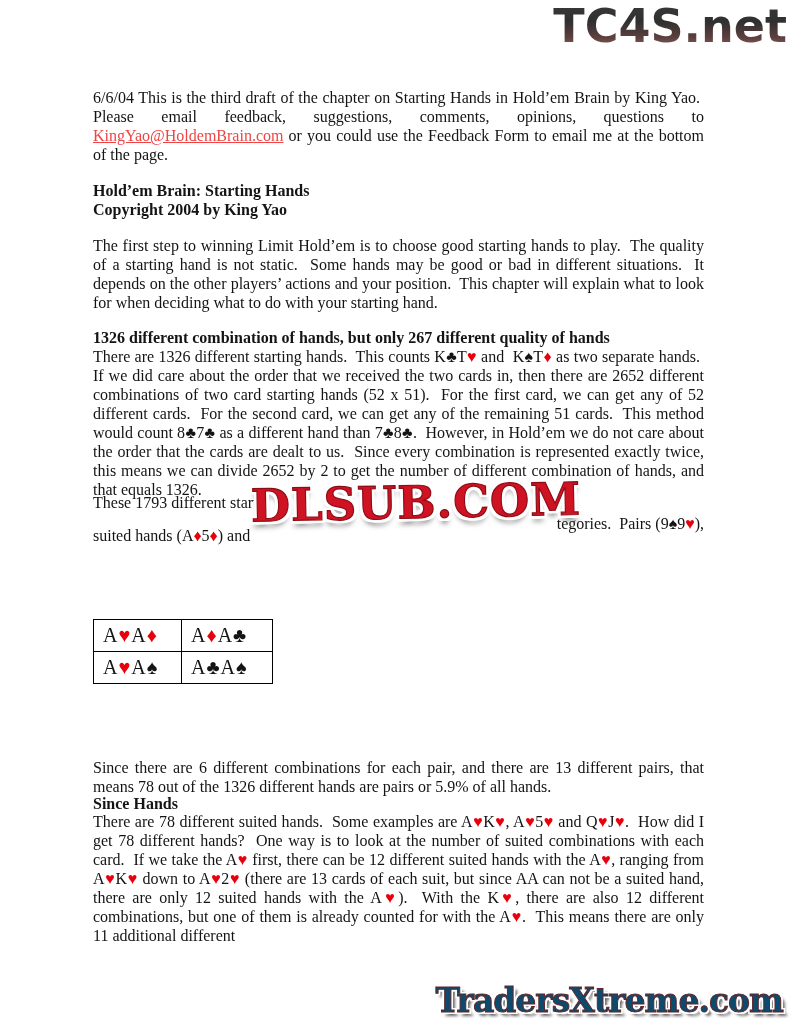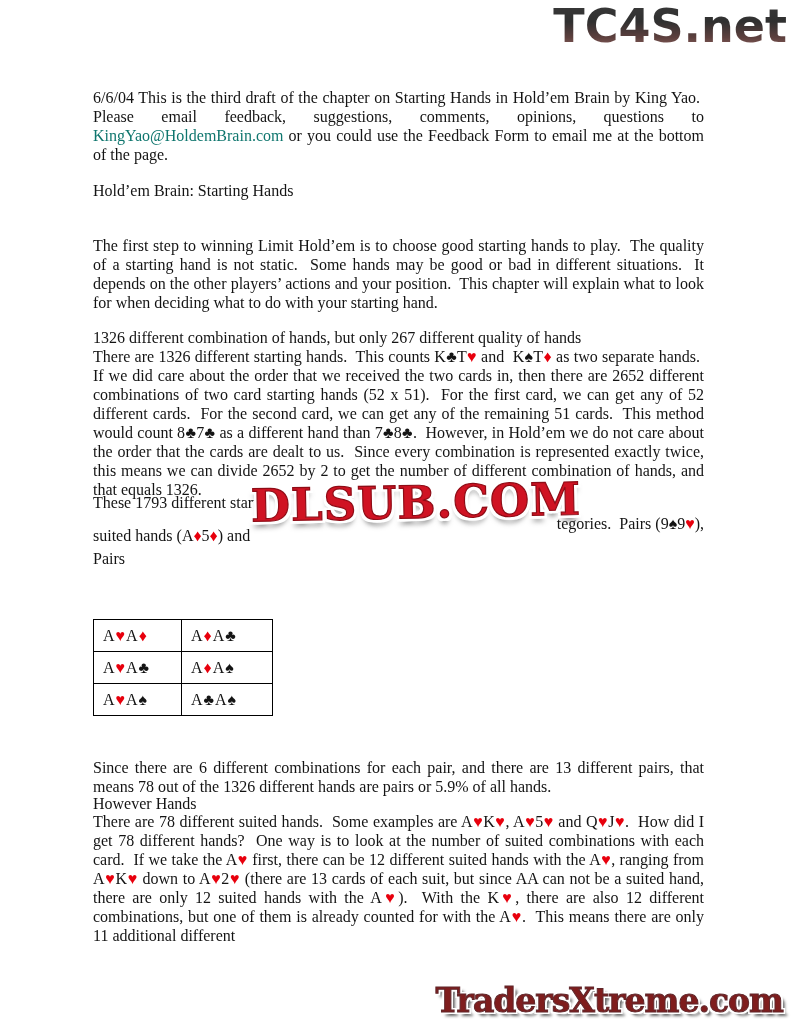--- a/index.html
+++ b/index.html
@@ -2,23 +2,23 @@
 <html><head>
 <meta charset="utf-8">
 <style>
   html,body{margin:0;padding:0;background:#e8e8e8;}
   .page{
     position:relative;width:791px;height:1024px;background:#ffffff;
     margin:0 auto;overflow:hidden;
     font-family:"Liberation Serif",serif;font-size:16px;line-height:19px;color:#141414;
   }
   .content-block{position:absolute;left:93px;width:611px;text-align:justify;}
-  .bold{font-weight:normal;}
+  .bold{font-weight:bold;}
   .nojust{text-align:left;}
-  .link{color:#0f766e;cursor:pointer;}
+  .link{color:#ef4444;text-decoration:underline;cursor:pointer;}
   .red-suit{color:#e8000d;}
 
   
   .tc4s{
     position:absolute;top:0px;right:4px;
     font-family:"DejaVu Sans",sans-serif;font-weight:bold;
     font-size:46px;line-height:52px;letter-spacing:0px;
     background:linear-gradient(180deg,#3a3a3a 0%,#303030 42%,#5d403e 72%,#966864 100%);
     -webkit-background-clip:text;background-clip:text;
     color:transparent;-webkit-text-fill-color:transparent;
@@ -36,32 +36,32 @@
       -3px 0 0 #fff, 3px 0 0 #fff, 0 -3px 0 #fff, 0 3px 0 #fff,
       0 6px 5px rgba(80,80,80,.6);
     z-index:5;
   }
 
   
   .txlogo{
     position:absolute;right:8px;bottom:3px;
     font-family:"DejaVu Serif",serif;font-weight:bold;
     font-size:33px;line-height:40px;letter-spacing:-1px;
-    color:#7f1d1d;-webkit-text-stroke:1px #5f272b;
+    color:#0c4a6e;-webkit-text-stroke:1px #5f272b;
     text-shadow:
       -2px -2px 0 #fff, 2px -2px 0 #fff, -2px 2px 0 #fff, 2px 2px 0 #fff,
       0 -2px 0 #fff, 0 2px 0 #fff, -2px 0 0 #fff, 2px 0 0 #fff,
       4px 4px 3px rgba(75,75,75,.85);
   }
 
   
   .combos{position:absolute;left:93px;top:619px;border-collapse:collapse;}
   .combos td{
     border:1px solid #000;height:31px;padding:0 0 0 9px;
-    font-size:16px;letter-spacing:1px;vertical-align:middle;
+    font-size:20px;letter-spacing:1px;vertical-align:middle;
   }
   .combos td:first-child{width:78px;}
   .combos td:last-child{width:81px;font-family:Liberation Serif, serif;}
 
   
   .cat{position:absolute;left:93px;top:493px;width:611px;height:40px;text-align:left;}
   .cat .f1{position:absolute;left:0;top:0;white-space:nowrap;}
   .cat .f2{position:absolute;right:0;top:0;white-space:nowrap;margin-top:21px;}
   .cat .f3{position:absolute;left:0;top:33px;white-space:nowrap;}
 </style>
@@ -69,57 +69,53 @@
 <body>
 
 <div class="page">
 
   <div class="tc4s">TC4S.net</div>
 
   <div class="content-block" style="top:88px;"><span>6/6/04 This is the third draft of the chapter on Starting Hands in Hold’em Brain by King Yao.&nbsp; Please email feedback, suggestions, comments, opinions, questions to </span><a class="link">KingYao@HoldemBrain.com</a><span> or you could use the Feedback Form to email me at the bottom of the page.</span></div>
 
   <div class="content-block bold nojust" style="top:181px;">
     <div>Hold’em Brain: Starting Hands</div>
+    <div>Copyright 2004 by King Yao</div>
   </div>
 
   <div class="content-block" style="top:236px;">The first step to winning Limit Hold’em is to choose good starting hands to play.&nbsp; The quality of a starting hand is not static.&nbsp; Some hands may be good or bad in different situations.&nbsp; It depends on the other players’ actions and your position.&nbsp; This chapter will explain what to look for when deciding what to do with your starting hand.</div>
 
   <div class="content-block bold nojust" style="top:328px;">1326 different combination of hands, but only 267 different quality of hands</div>
 
   <div class="content-block suitify" style="top:347px;">There are 1326 different starting hands.&nbsp; This counts K♣T<span class="red-suit">♥</span> and&nbsp; K♠T<span class="red-suit">♦</span> as two separate hands.&nbsp; If we did care about the order that we received the two cards in, then there are 2652 different combinations of two card starting hands (52 x 51).&nbsp; For the first card, we can get any of 52 different cards.&nbsp; For the second card, we can get any of the remaining 51 cards.&nbsp; This method would count 8♣7♣ as a different hand than 7♣8♣.&nbsp; However, in Hold’em we do not care about the order that the cards are dealt to us.&nbsp; Since every combination is represented exactly twice, this means we can divide 2652 by 2 to get the number of different combination of hands, and that equals 1326.</div>
 
   <div class="cat">
     <span class="f1">These 1793 different starti</span>
     <span class="f2 suitify">tegories.&nbsp; Pairs (9♠9<span class="red-suit">♥</span>),</span>
     <span class="f3 suitify">suited hands (A<span class="red-suit">♦</span>5<span class="red-suit">♦</span>) and</span>
   </div>
 
   <div class="watermark">DLSUB.COM</div>
 
-  <div class="content-block bold nojust" style="top:549px;">Pairs</div>
 
 
   <table class="combos">
     <tbody>
       <tr>
         <td class="suitify">A<span class="red-suit">♥</span>A<span class="red-suit">♦</span></td>
         <td class="suitify">A<span class="red-suit">♦</span>A♣</td>
-      </tr>
-      <tr>
-        <td class="suitify">A<span class="red-suit">♥</span>A♣</td>
-        <td class="suitify">A<span class="red-suit">♦</span>A♠</td>
       </tr>
       <tr>
         <td class="suitify">A<span class="red-suit">♥</span>A♠</td>
         <td class="suitify">A♣A♠</td>
       </tr>
     </tbody>
   </table>
 
   <div class="content-block" style="top:736px;margin-top:22px;">Since there are 6 different combinations for each pair, and there are 13 different pairs, that means 78 out of the 1326 different hands are pairs or 5.9% of all hands.</div>
 
-  <div class="content-block bold nojust" style="top:794px;">However Hands</div>
+  <div class="content-block bold nojust" style="top:794px;">Since Hands</div>
 
   <div class="content-block suitify" style="top:812px;">There are 78 different suited hands.&nbsp; Some examples are A<span class="red-suit">♥</span>K<span class="red-suit">♥</span>, A<span class="red-suit">♥</span>5<span class="red-suit">♥</span> and Q<span class="red-suit">♥</span>J<span class="red-suit">♥</span>.&nbsp; How did I get 78 different hands?&nbsp; One way is to look at the number of suited combinations with each card.&nbsp; If we take the A<span class="red-suit">♥</span> first, there can be 12 different suited hands with the A<span class="red-suit">♥</span>, ranging from A<span class="red-suit">♥</span>K<span class="red-suit">♥</span> down to A<span class="red-suit">♥</span>2<span class="red-suit">♥</span> (there are 13 cards of each suit, but since AA can not be a suited hand, there are only 12 suited hands with the A<span class="red-suit">♥</span>).&nbsp; With the K<span class="red-suit">♥</span>, there are also 12 different combinations, but one of them is already counted for with the A<span class="red-suit">♥</span>.&nbsp; This means there are only 11 additional different</div>
 
   <div class="txlogo">TradersXtreme.com</div>
 
 </div>
 
 </body></html>

